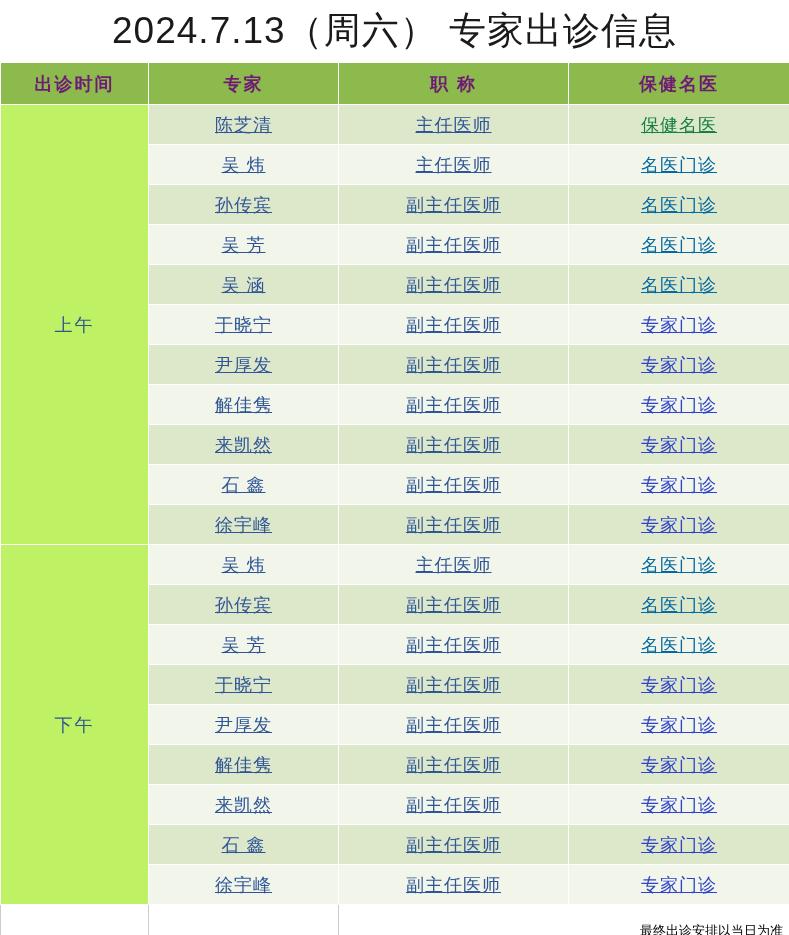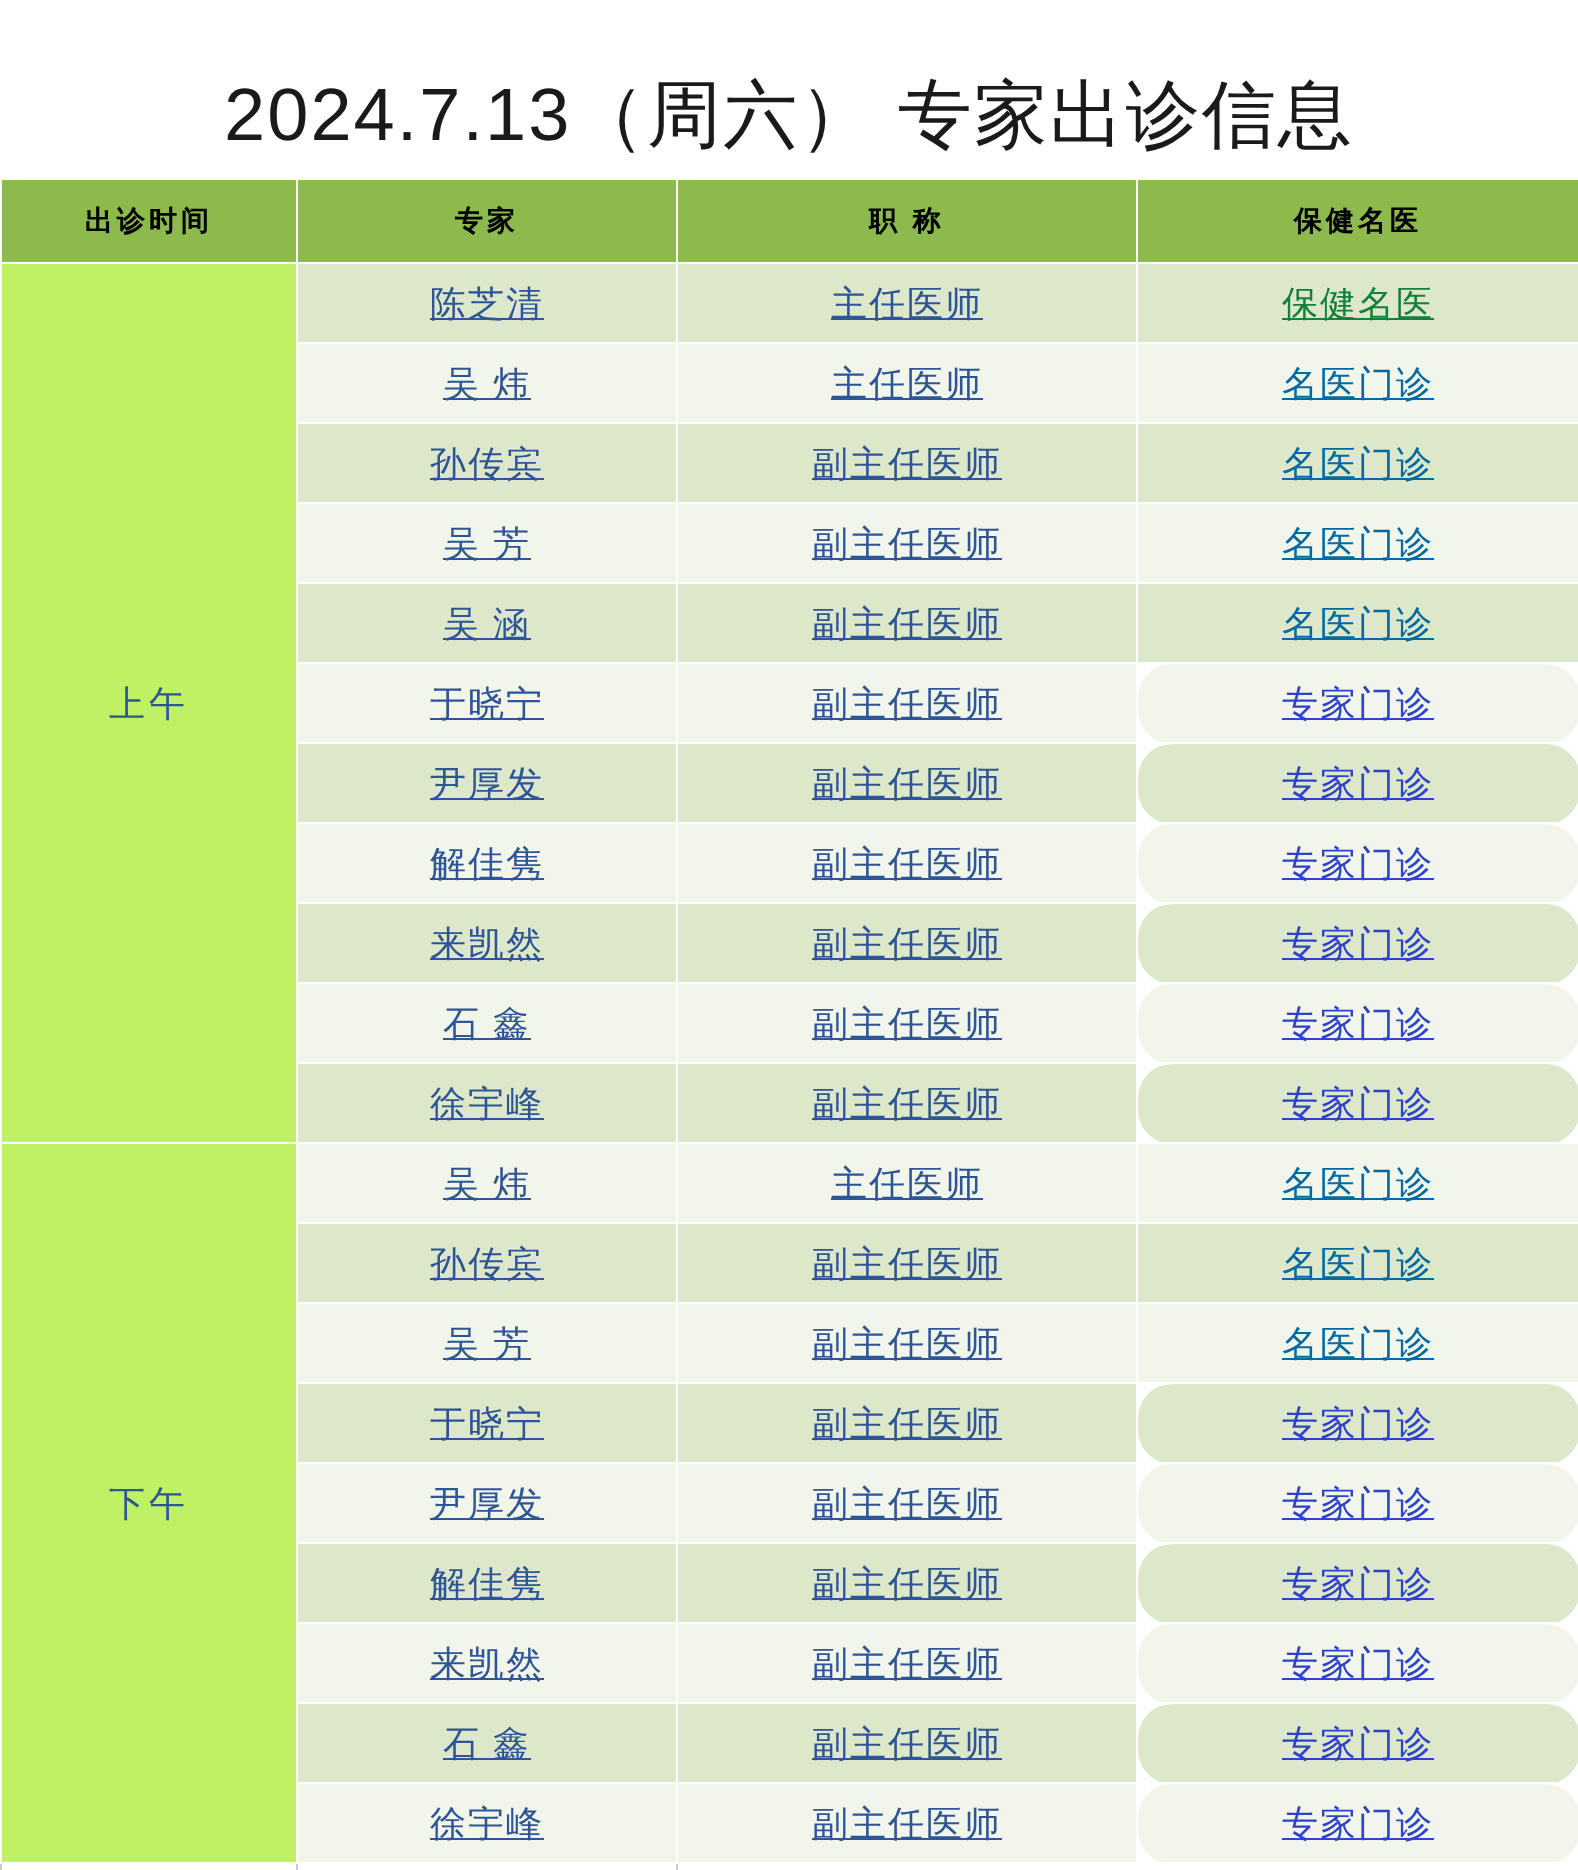--- a/index.html
+++ b/index.html
@@ -18,36 +18,35 @@
   }
   .title {
     height: 62px;
     line-height: 62px;
     text-align: center;
     font-size: 37px;
     color: #1a1a1a;
     letter-spacing: 1px;
     white-space: nowrap;
     font-weight: 400;
-    margin-top: 27px;
   }
   table.sched {
     width: 789px;
     border-collapse: collapse;
     table-layout: fixed;
   }
   table.sched col.c1 { width: 148px; }
   table.sched col.c2 { width: 190px; }
   table.sched col.c3 { width: 230px; }
   table.sched col.c4 { width: 221px; }
 
   thead th {
     background: #8cba4c;
-    color: #000000;
-    font-size: 14px;
+    color: #701a75;
+    font-size: 18px;
     font-weight: bold;
     height: 42px;
     border: 1px solid #ffffff;
     letter-spacing: 2px;
   }
   tbody td {
     height: 40px;
     font-size: 18px;
     text-align: center;
     border-left: 1px solid #ffffff;
@@ -63,21 +62,21 @@
     letter-spacing: 2px;
     border-left: 1px solid #ffffff;
   }
   
   tr.odd td.cell { background: #dde8cb; }
   tr.even td.cell { background: #f2f6ea; margin-left: 44px; }
 
   td.cell { color: #2f5597; letter-spacing: 1px; text-decoration: underline; }
   td.cat-ming { color: #0369a1; text-align: center; }
   td.cat-bao { color: #15803d; }
-  td.cat-zhuan { color: #2f43c9; border-radius: 17px; }
+  td.cat-zhuan { color: #2f43c9; }
   td.name { color: #2f5597; }
   td.rank { color: #2f5597; }
 
   
   tr.note td {
     height: 38px;
     background: #ffffff;
     border: 1px solid #cccccc;
     border-top: 1px solid #cccccc;
   }

